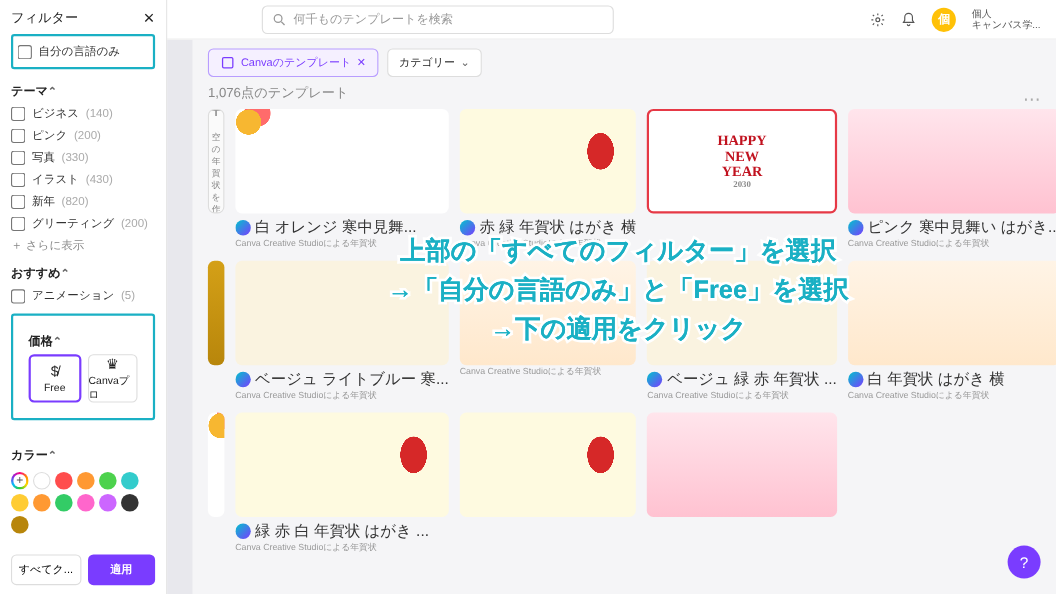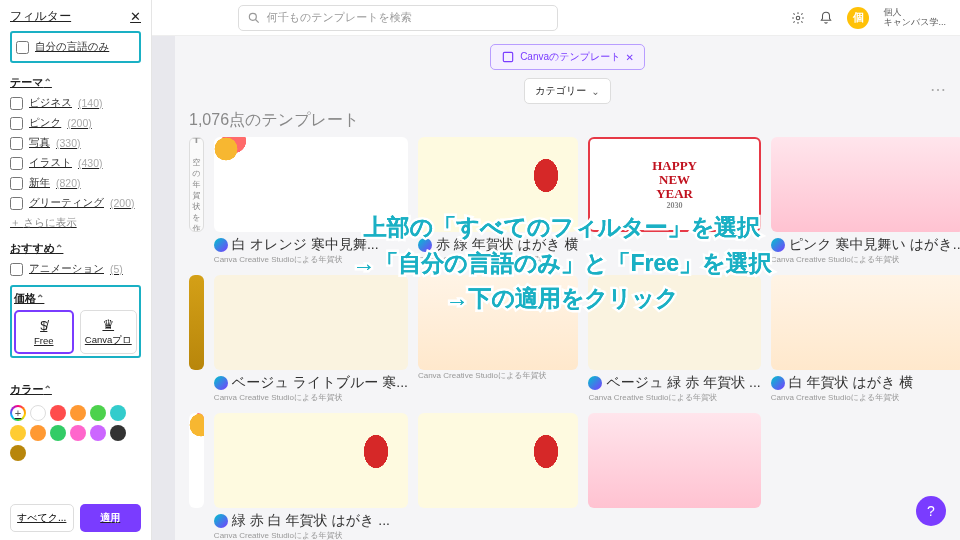--- a/index.html
+++ b/index.html
@@ -4,45 +4,45 @@
 <style>
 * { box-sizing: border-box; margin: 0; padding: 0; }
 body { font-family: -apple-system, BlinkMacSystemFont, "Segoe UI", sans-serif; background: #e8e8ed; width: 960px; height: 540px; overflow: hidden; position: relative; font-size: 11px; color: #222; }
 .topbar { position: absolute; top: 0; left: 0; right: 0; height: 36px; background: #fff; display: flex; align-items: center; padding: 0 14px; gap: 10px; border-bottom: 1px solid #eee; }
 .search-wrap { flex: 1; display: flex; justify-content: center; }
 .search { width: 320px; height: 26px; border: 1px solid #ddd; border-radius: 5px; display: flex; align-items: center; padding: 0 8px; color: #999; gap: 6px; }
 .topicons { display: flex; gap: 14px; align-items: center; }
 .avatar { width: 22px; height: 22px; border-radius: 50%; background: #ffc107; color: #fff; display: flex; align-items: center; justify-content: center; font-weight: 700; }
 .acct { font-size: 9px; color: #555; line-height: 1.1; }
 
-.filter { position: absolute; top: 0; left: 0; width: 152px; height: 100%; background: #fff; border-right: 1px solid #e5e5e5; padding: 8px 10px 0 10px; z-index: 20; display: flex; flex-direction: column; text-decoration: underline; }
+.filter { position: absolute; top: 0; left: 0; width: 152px; height: 100%; background: #fff; border-right: 1px solid #e5e5e5; padding: 8px 10px 0 10px; z-index: 20; display: flex; flex-direction: column; }
 .filter-head { display: flex; justify-content: space-between; align-items: center; font-size: 12px; margin-bottom: 6px; }
 .lang-box { border: 2px solid #1ab0c4; border-radius: 3px; padding: 4px 4px; margin-bottom: 6px; }
 .chk { display: flex; align-items: center; gap: 6px; font-size: 10.5px; color: #333; padding: 3px 0; }
 .chk input { width: 13px; height: 13px; }
 .sec-title { font-size: 11px; font-weight: 600; margin: 6px 0 3px; display: flex; justify-content: flex-start; align-items: center; }
 .caret { font-size: 10px; color: #666; }
 .more { color: #888; font-size: 10.5px; padding: 3px 0; }
 .price-row { display: flex; gap: 6px; margin-top: 4px; }
 .price-btn { flex: 1; border: 1px solid #ddd; border-radius: 5px; height: 44px; display: flex; flex-direction: column; align-items: center; justify-content: center; gap: 2px; font-size: 9.5px; }
 .price-btn.active { border: 2px solid #7a3cff; }
-.price-wrap { border: 2px solid #1ab0c4; border-radius: 3px; padding: 2px; }
+.price-wrap { border: 2px solid #1ab0c4; border-radius: 3px; padding: 14px; }
 .colors { display: flex; flex-wrap: wrap; gap: 4px; margin-top: 5px; }
 .color { width: 16px; height: 16px; border-radius: 50%; }
 .plus-color { width: 16px; height: 16px; border-radius: 50%; border: 2px solid transparent; background: linear-gradient(#fff,#fff) padding-box, conic-gradient(#ff0080,#ff8c00,#ffd700,#32cd32,#00bfff,#8a2be2,#ff0080) border-box; display: flex; align-items: center; justify-content: center; font-size: 11px; color: #555; }
 .filter-foot { margin-top: auto; display: flex; gap: 6px; padding: 8px 0; }
 .btn-clear { flex: 1; height: 28px; border: 1px solid #ddd; border-radius: 5px; background: #fff; font-size: 10px; }
 .btn-apply { flex: 1; height: 28px; border: none; border-radius: 5px; background: #7a3cff; color: #fff; font-size: 10px; font-weight: 600; }
 
 .main { position: absolute; top: 36px; left: 175px; right: 0; bottom: 0; background: #f5f5f7; overflow: hidden; }
-.chips { display: flex; gap: 8px; padding: 8px 14px 4px; align-items: center; flex-direction: column; }
+.chips { display: flex; gap: 8px; padding: 8px 14px 4px; align-items: center; }
 .chip { height: 26px; border: 1px solid #ddd; border-radius: 5px; background: #fff; display: flex; align-items: center; padding: 0 10px; gap: 5px; font-size: 10px; }
 .chip.purple { border-color: #b89dff; color: #7a3cff; background: #f5f0ff; }
 .chip.highlight { border: 3px solid #1ab0c4; }
-.count { font-size: 16px; color: #888; padding: 2px 14px 6px; }
+.count { font-size: 12px; color: #888; padding: 2px 14px 6px; }
 .grid { display: grid; grid-template-columns: repeat(5, 1fr); gap: 10px; padding: 0 14px; }
 .card { display: flex; flex-direction: column; }
 .thumb { width: 100%; height: 95px; border-radius: 6px; background: #ddd; position: relative; overflow: hidden; display: flex; align-items: center; justify-content: center; font-size: 8px; text-align: center; }
 .thumb.blank { border: 1px solid #ddd; background: #fafafa; color: #888; flex-direction: column; gap: 6px; }
 .plus { font-size: 22px; color: #999; }
 .card-title { font-size: 14px; color: #333; margin-top: 4px; white-space: nowrap; overflow: hidden; text-overflow: ellipsis; display: flex; align-items: center; gap: 4px; }
 .card-sub { font-size: 8px; color: #999; }
 .cicon { width: 14px; height: 14px; border-radius: 50%; background: linear-gradient(135deg,#00c4cc,#7a3cff); flex-shrink: 0; }
 
 .overlay-text { position: absolute; top: 210px; left: 204px; right: 40px; z-index: 40; text-align: center; font-weight: 800; font-size: 23px; line-height: 1.55; color: #1ab0c4; -webkit-text-stroke: 4px #fff; paint-order: stroke fill; }

